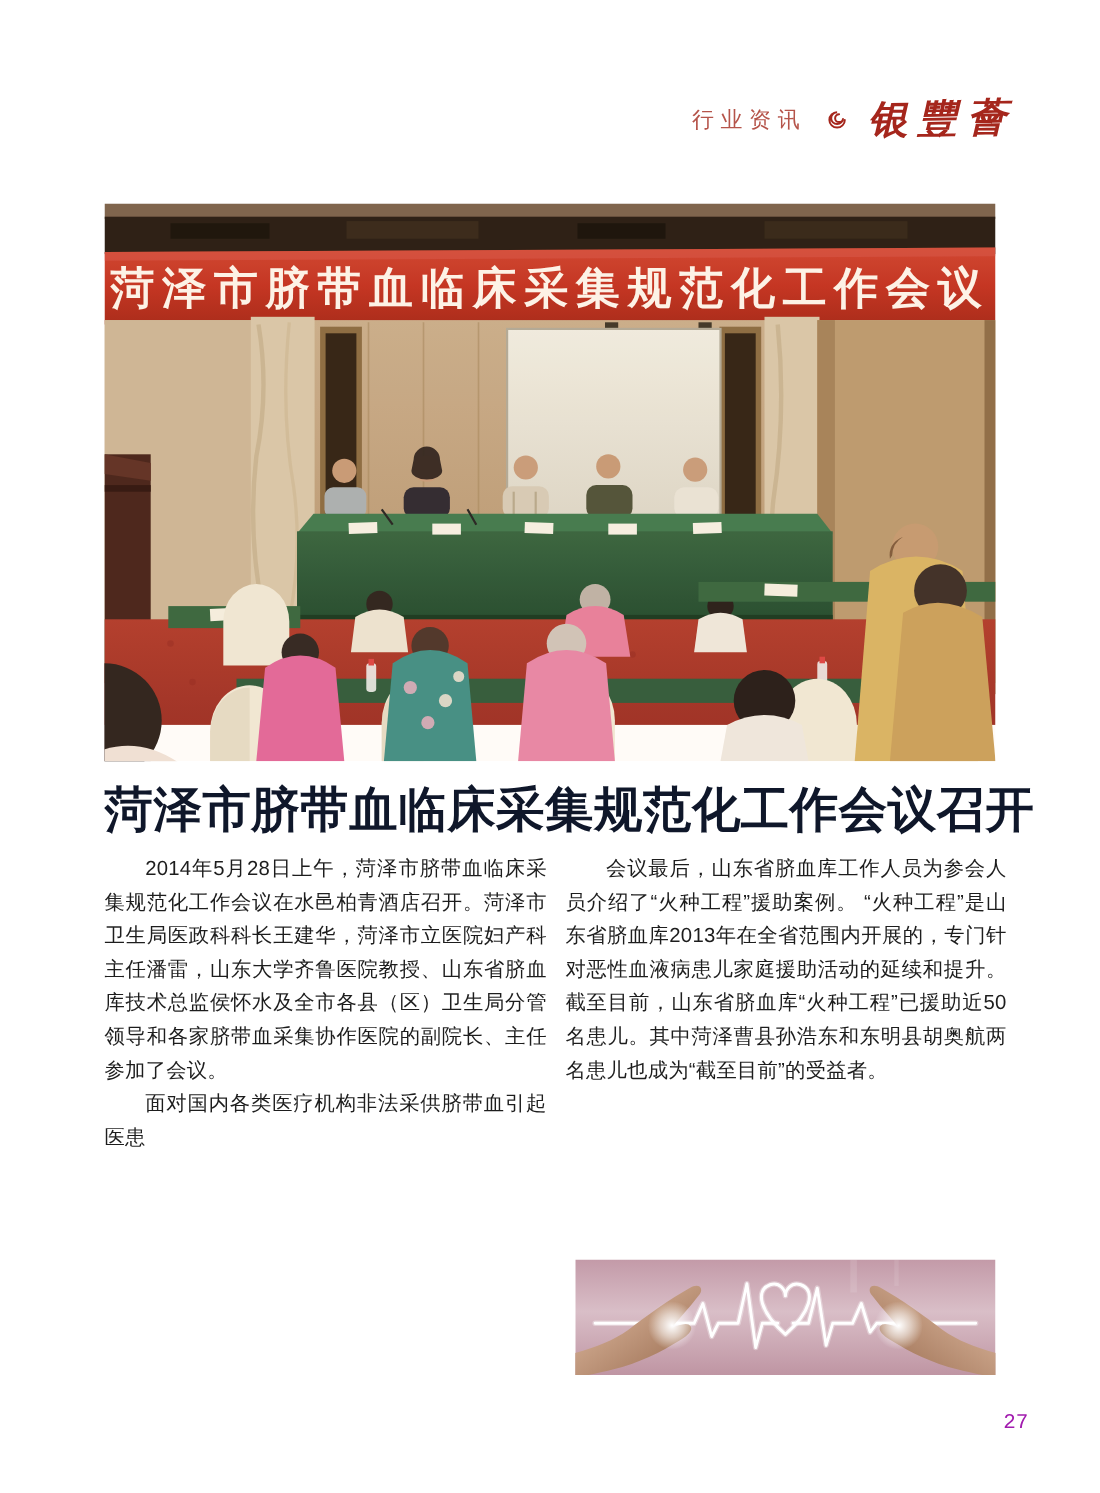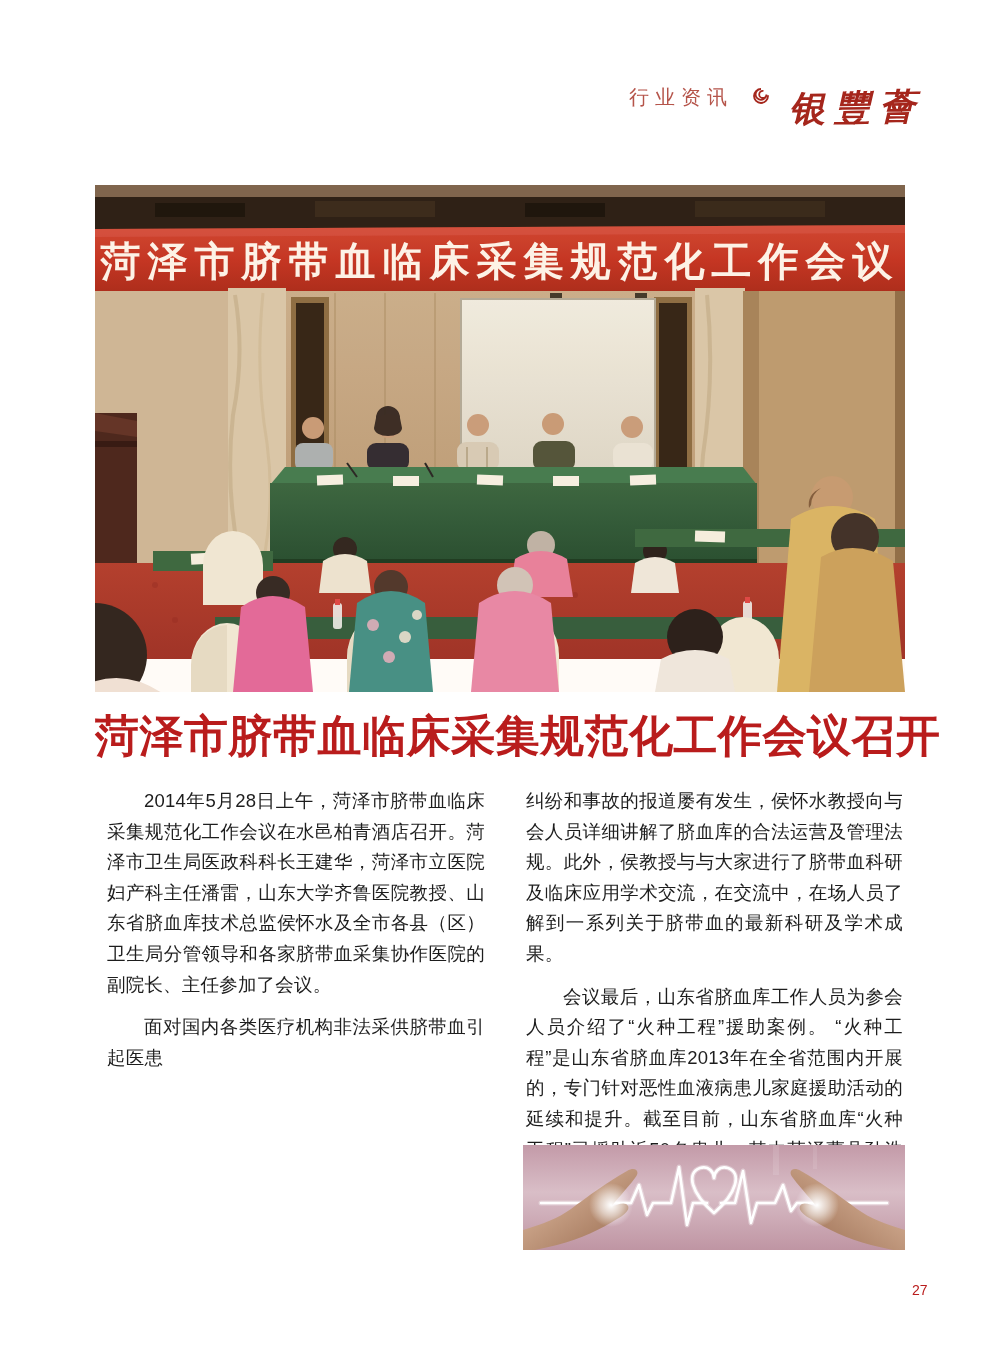--- a/index.html
+++ b/index.html
@@ -4,60 +4,60 @@
 <style>
   * { margin:0; padding:0; box-sizing:border-box; }
   html,body { background:#fff; }
   .page {
     position:relative; width:1000px; height:1357px; background:#ffffff;
     font-family:"Liberation Sans", sans-serif; overflow:hidden;
   }
   
   .header-right {
     position:absolute; top:84px; right:76px;
-    display:flex; align-items:flex-start; gap:16px;
+    display:flex; align-items:center; gap:16px;
   }
   .section-label {
     color:#b5544a; font-size:20px; letter-spacing:6px;
     font-family:"Liberation Sans", sans-serif;
   }
   .swirl { width:24px; height:24px; }
   .brand-logo {
     color:#a5261c; font-size:36px; letter-spacing:9px; font-weight:bold;
     font-family:"DejaVu Serif", serif; font-style:italic;
     transform:rotate(-1deg); white-space:nowrap;
   }
   
   .photo-wrap { position:absolute; left:95px; top:185px; width:660px; height:507px; }
   .photo-wrap svg { display:block; }
   
   .article-title {
     position:absolute; left:95px; top:708px; width:810px;
-    font-family:"Liberation Serif", serif; font-weight:900; color:#b91c1c;
+    font-family:"Liberation Serif", serif; font-weight:900; color:#0f172a;
     font-size:44px; line-height:58px;
     text-align:justify; text-align-last:justify; white-space:nowrap;
     letter-spacing:0.5px;
   }
   
   .col {
     position:absolute; top:774px; width:402px;
     font-size:18.5px; line-height:30.6px; color:#1d1d1d;
     text-align:justify; letter-spacing:0.2px;
     font-family:"Liberation Sans", sans-serif;
   }
   .col-left  { left:95px; }
   .col-right { left:514px; width:401px; }
-  .col p { margin:12px; }
+  .col p { margin:0; }
   .col p.indent { text-indent:2em; }
   
   .heart-img { position:absolute; left:523px; top:1145px; width:382px; height:105px; }
   
   .page-number {
     position:absolute; left:912px; top:1282px;
-    font-family:Liberation Sans, sans-serif; font-size:14px; color:#b91c1c;
+    font-family:Liberation Mono, monospace; font-size:19px; color:#a21caf;
   }
 </style>
 </head>
 <body>
 
 <div class="page">
 
   <div class="header-right">
     <span class="section-label">行业资讯</span>
     <svg class="swirl" viewBox="0 0 24 24">
@@ -254,21 +254,20 @@
     </svg>
   </div>
 
   <h1 class="article-title">菏泽市脐带血临床采集规范化工作会议召开</h1>
 
   <div class="col col-left">
     <p class="indent">2014年5月28日上午，菏泽市脐带血临床采集规范化工作会议在水邑柏青酒店召开。菏泽市卫生局医政科科长王建华，菏泽市立医院妇产科主任潘雷，山东大学齐鲁医院教授、山东省脐血库技术总监侯怀水及全市各县（区）卫生局分管领导和各家脐带血采集协作医院的副院长、主任参加了会议。</p>
     <p class="indent">面对国内各类医疗机构非法采供脐带血引起医患</p>
   </div>
   <div class="col col-right">
-    <p>纠纷和事故的报道屡有发生，侯怀水教授向与会人员详细讲解了脐血库的合法运营及管理法规。此外，侯教授与与大家进行了脐带血科研及临床应用学术交流，在交流中，在场人员了解到一系列关于脐带血的最新科研及学术成果。</p>
     <p class="indent">会议最后，山东省脐血库工作人员为参会人员介绍了“火种工程”援助案例。 “火种工程”是山东省脐血库2013年在全省范围内开展的，专门针对恶性血液病患儿家庭援助活动的延续和提升。截至目前，山东省脐血库“火种工程”已援助近50名患儿。其中菏泽曹县孙浩东和东明县胡奥航两名患儿也成为“截至目前”的受益者。</p>
   </div>
 
   <div class="heart-img">
     <svg width="382" height="105" viewBox="0 0 382 105">
       <defs>
         <linearGradient id="pinkBg" x1="0" y1="0" x2="0" y2="1">
           <stop offset="0" stop-color="#c39aa8"></stop>
             <stop offset="0.45" stop-color="#d9bec7"></stop>
             <stop offset="1" stop-color="#bf95a3"></stop>

